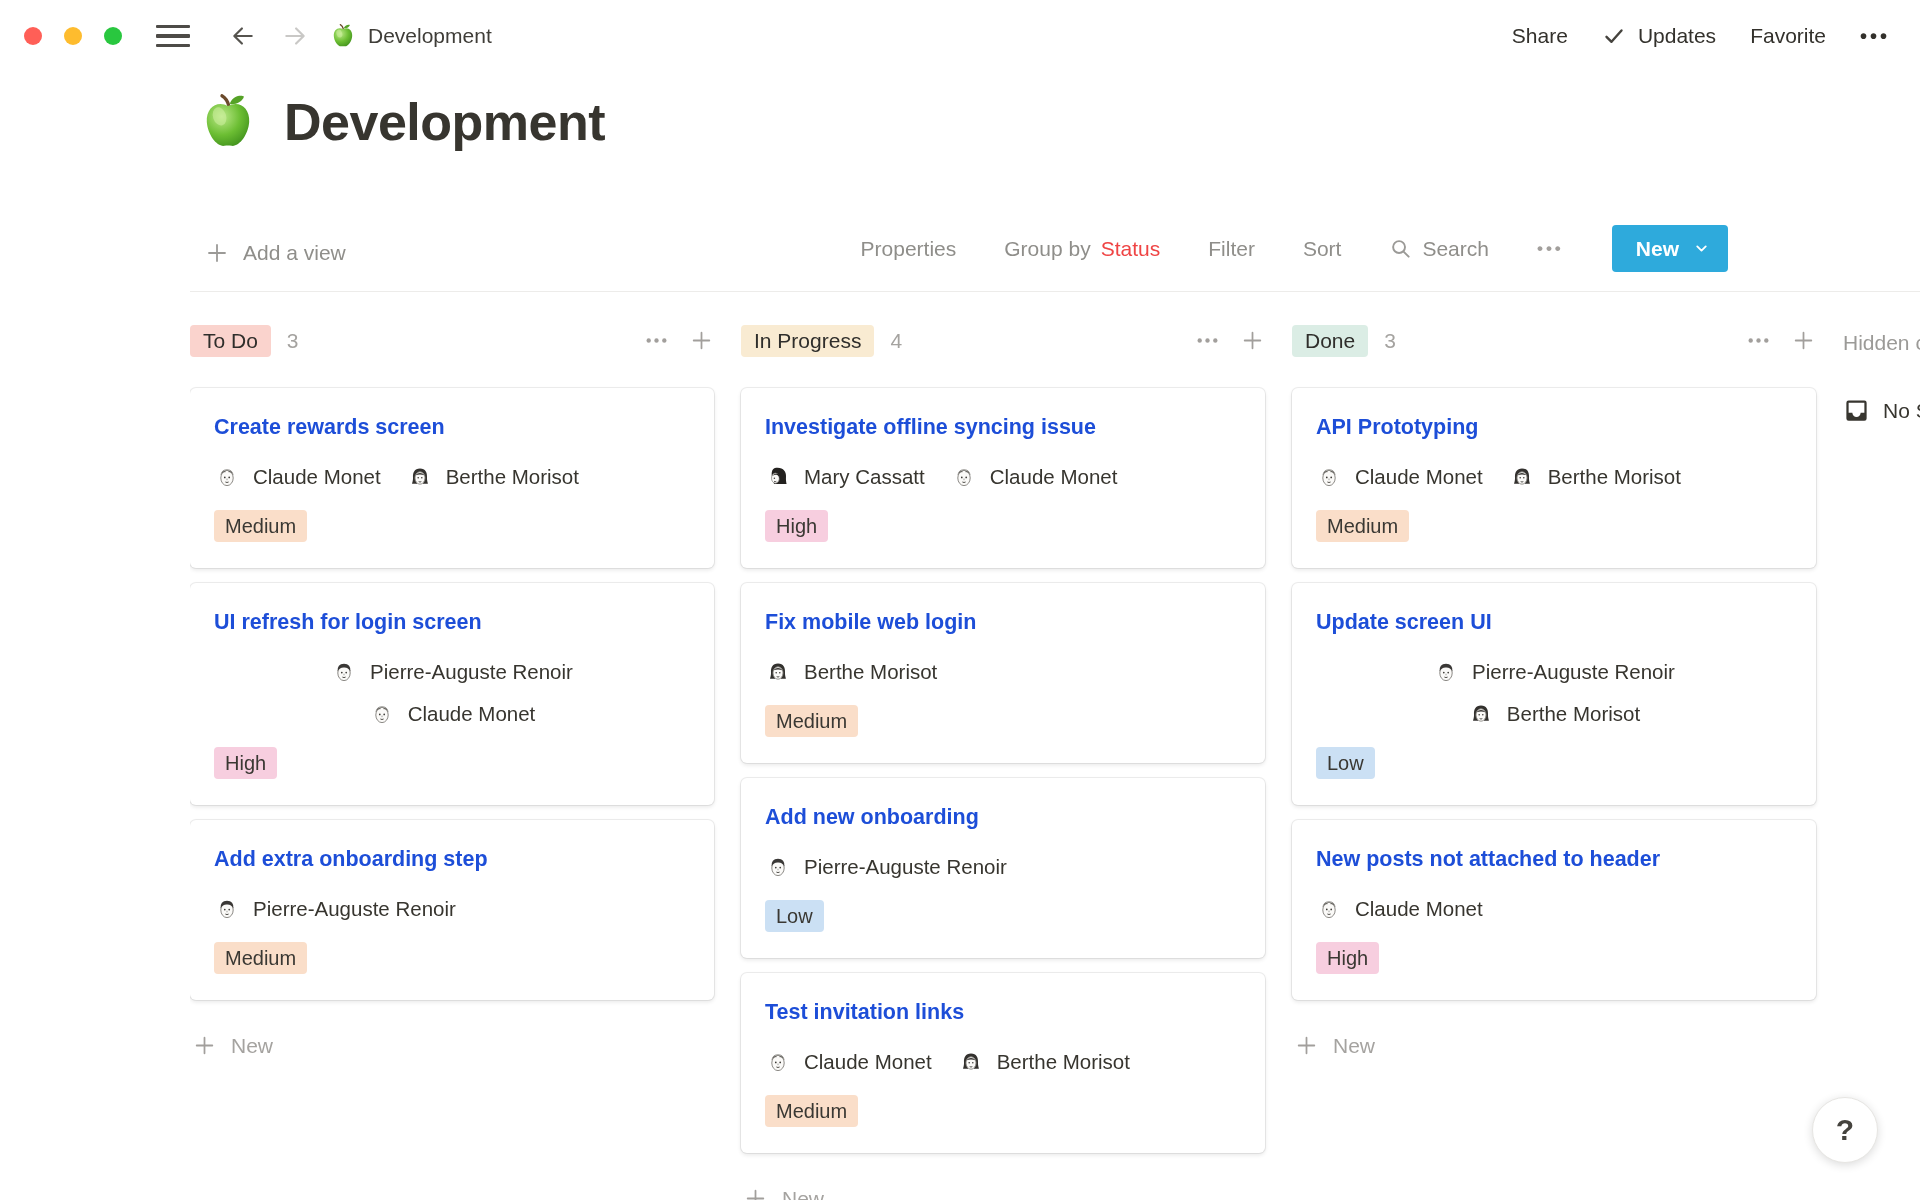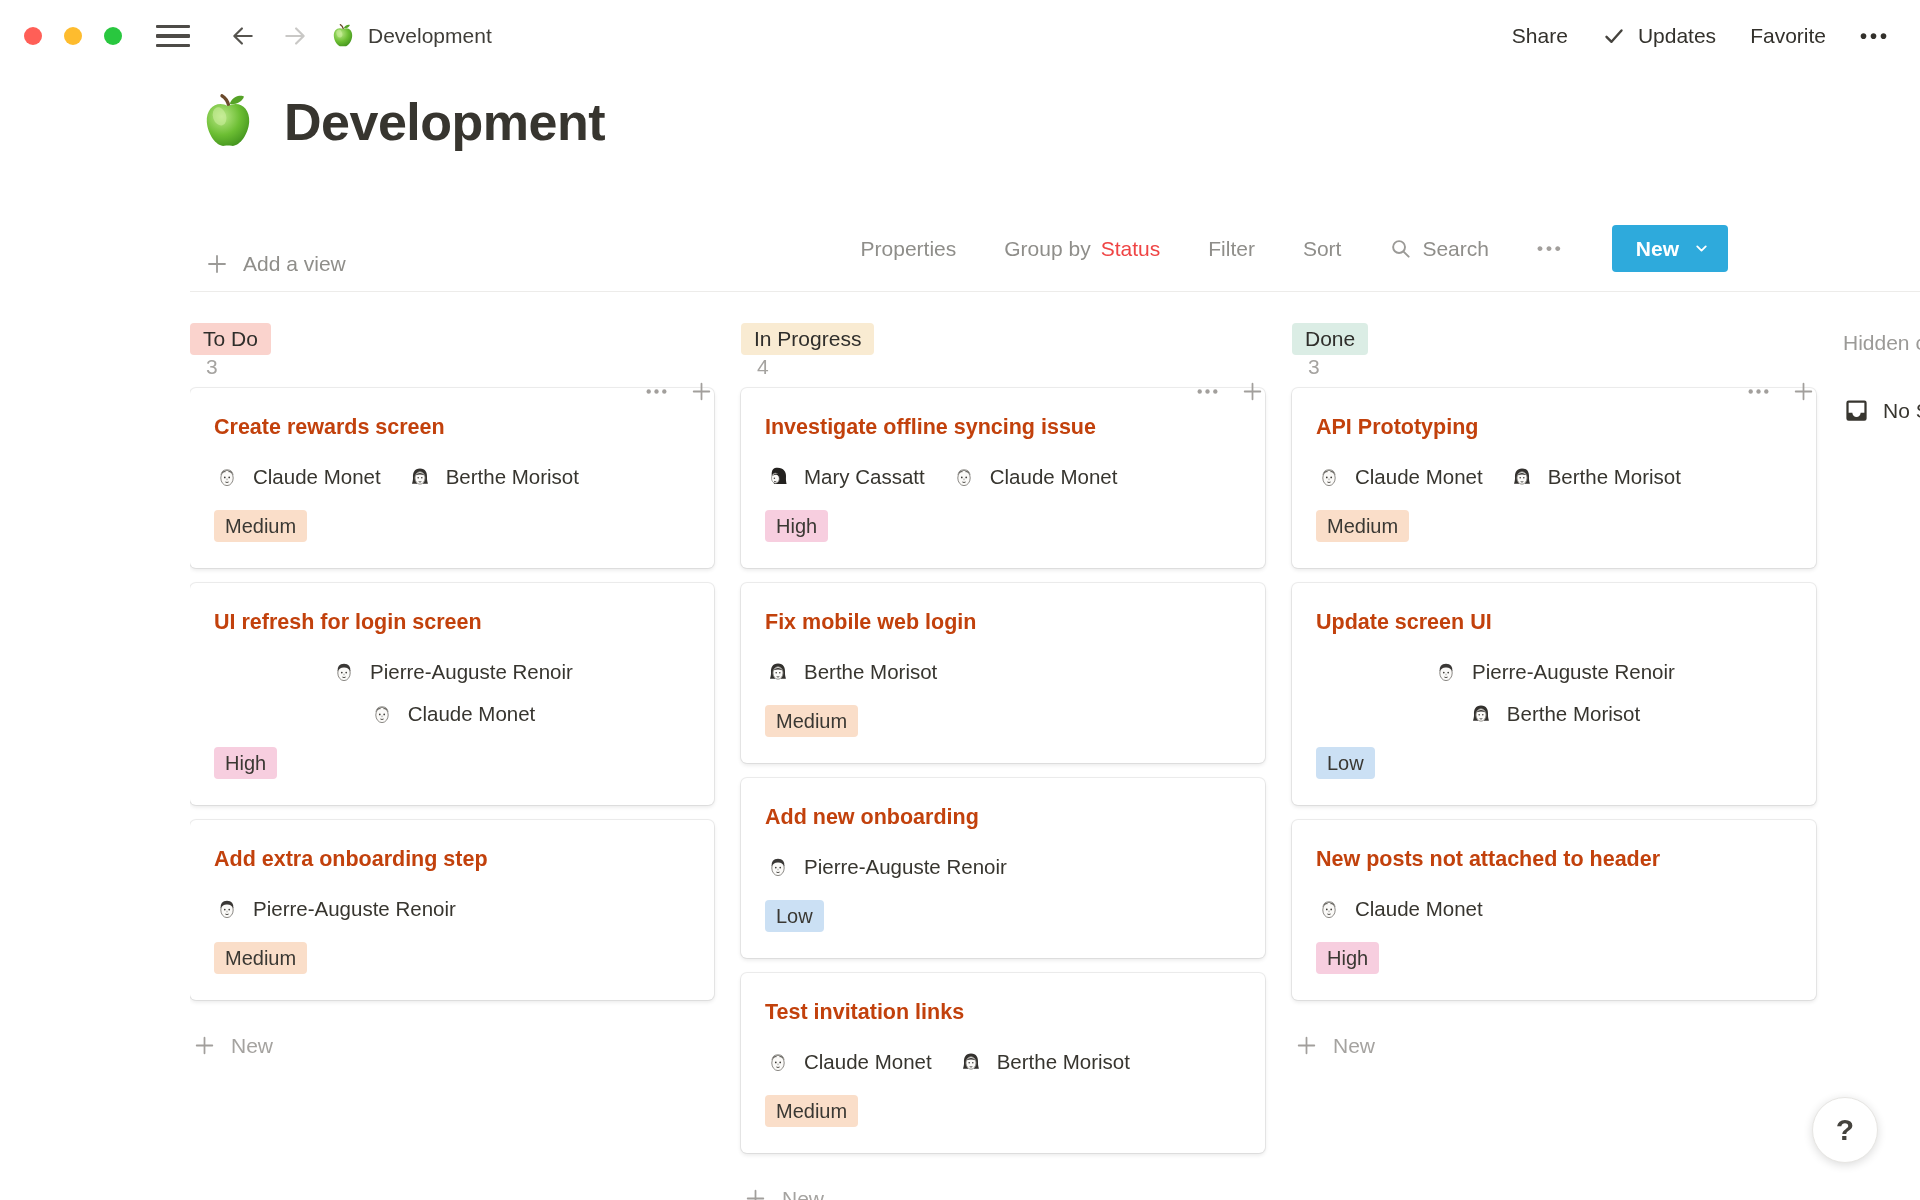--- a/index.html
+++ b/index.html
@@ -21,46 +21,46 @@
   .topbar-right { margin-left:auto; display:flex; align-items:center; gap:34px; font-size:21px; color:#33312C; }
   .topbar-right .item { display:flex; align-items:center; gap:12px; cursor:pointer; }
   .dots-lg { letter-spacing:3px; font-size:20px; font-weight:bold; color:#33312C; }
 
   
   .page-head { position:absolute; left:198px; top:92px; display:flex; align-items:center; gap:26px; }
   .page-title { font-size:52px; font-weight:700; color:#37352F; letter-spacing:-0.5px; }
 
   
   .toolbar { position:absolute; top:225px; left:0; width:1920px; height:47px; }
-  .add-view { position:absolute; left:205px; top:15px; height:47px; display:flex; align-items:center; gap:14px;
+  .add-view { position:absolute; left:205px; top:4px; height:47px; display:flex; align-items:center; gap:14px;
     color:#8F8E8A; font-size:21px; cursor:pointer; }
   .tools { position:absolute; right:192px; top:0; height:47px; display:flex; align-items:center; gap:48px;
     color:#8F8E8A; font-size:21px; }
   .tool { display:flex; align-items:center; gap:10px; cursor:pointer; }
   .tool .dark { color:#ef4444; }
   .dots-sm { letter-spacing:3px; font-size:17px; color:#A29F9C; font-weight:bold; }
   .new-btn { display:flex; align-items:center; gap:14px; background:#2EAADC; color:#fff;
     font-size:21px; font-weight:700; border:none; border-radius:4px; height:47px; padding:0 18px 0 24px; cursor:pointer; }
   .divider { position:absolute; left:190px; right:0; top:291px; border-top:1px solid #EDECEA; }
 
   
   .board { position:absolute; left:190px; top:323px; right:0; height:877px;
     display:flex; gap:27px; overflow:hidden; }
   .column { flex:0 0 524px; width:524px; }
-  .col-header { display:flex; align-items:flex-start; height:35px; margin-bottom:30px;flex-direction:column; }
+  .col-header { display:flex; align-items:center; height:35px; margin-bottom:30px; }
   .pill { display:inline-flex; align-items:center; padding:4px 13px; border-radius:4px;
     font-size:21px; color:#2F2E2B; cursor:pointer; }
   .count { margin-left:16px; font-size:21px; color:#A5A3A0; }
   .col-actions { margin-left:auto; display:flex; align-items:center; gap:20px; }
   .icon-btn { cursor:pointer; }
 
   .card { background:#fff; border-radius:6px; padding:24px 24px 26px;
     box-shadow:0 0 0 1px rgba(15,15,15,0.07), 0 2px 4px rgba(15,15,15,0.10);
     margin-bottom:15px; cursor:pointer; }
-  .card-title { font-size:21.5px; font-weight:700; line-height:30px; color:#c2410c; margin-bottom:20px; }
+  .card-title { font-size:21.5px; font-weight:700; line-height:30px; color:#1d4ed8; margin-bottom:20px; }
   .assignees { display:flex; flex-wrap:wrap; column-gap:26px; row-gap:12px;align-items:center; }
   .assignees.stacked { flex-direction:column; gap:12px; }
   .assignee { display:flex; align-items:center; gap:13px; font-size:20.5px; color:#37352F; line-height:30px; }
   .avatar { width:26px; height:26px; flex:0 0 26px; }
   .prio { display:inline-flex; margin-top:18px; padding:4px 11px; border-radius:4px;
     font-size:20px; line-height:24px; color:#3A3833; }
   .new-row { display:flex; align-items:center; gap:14px; color:#A5A3A0; font-size:21px;
     margin-top:33px; padding-left:2px; cursor:pointer; }
 
   

